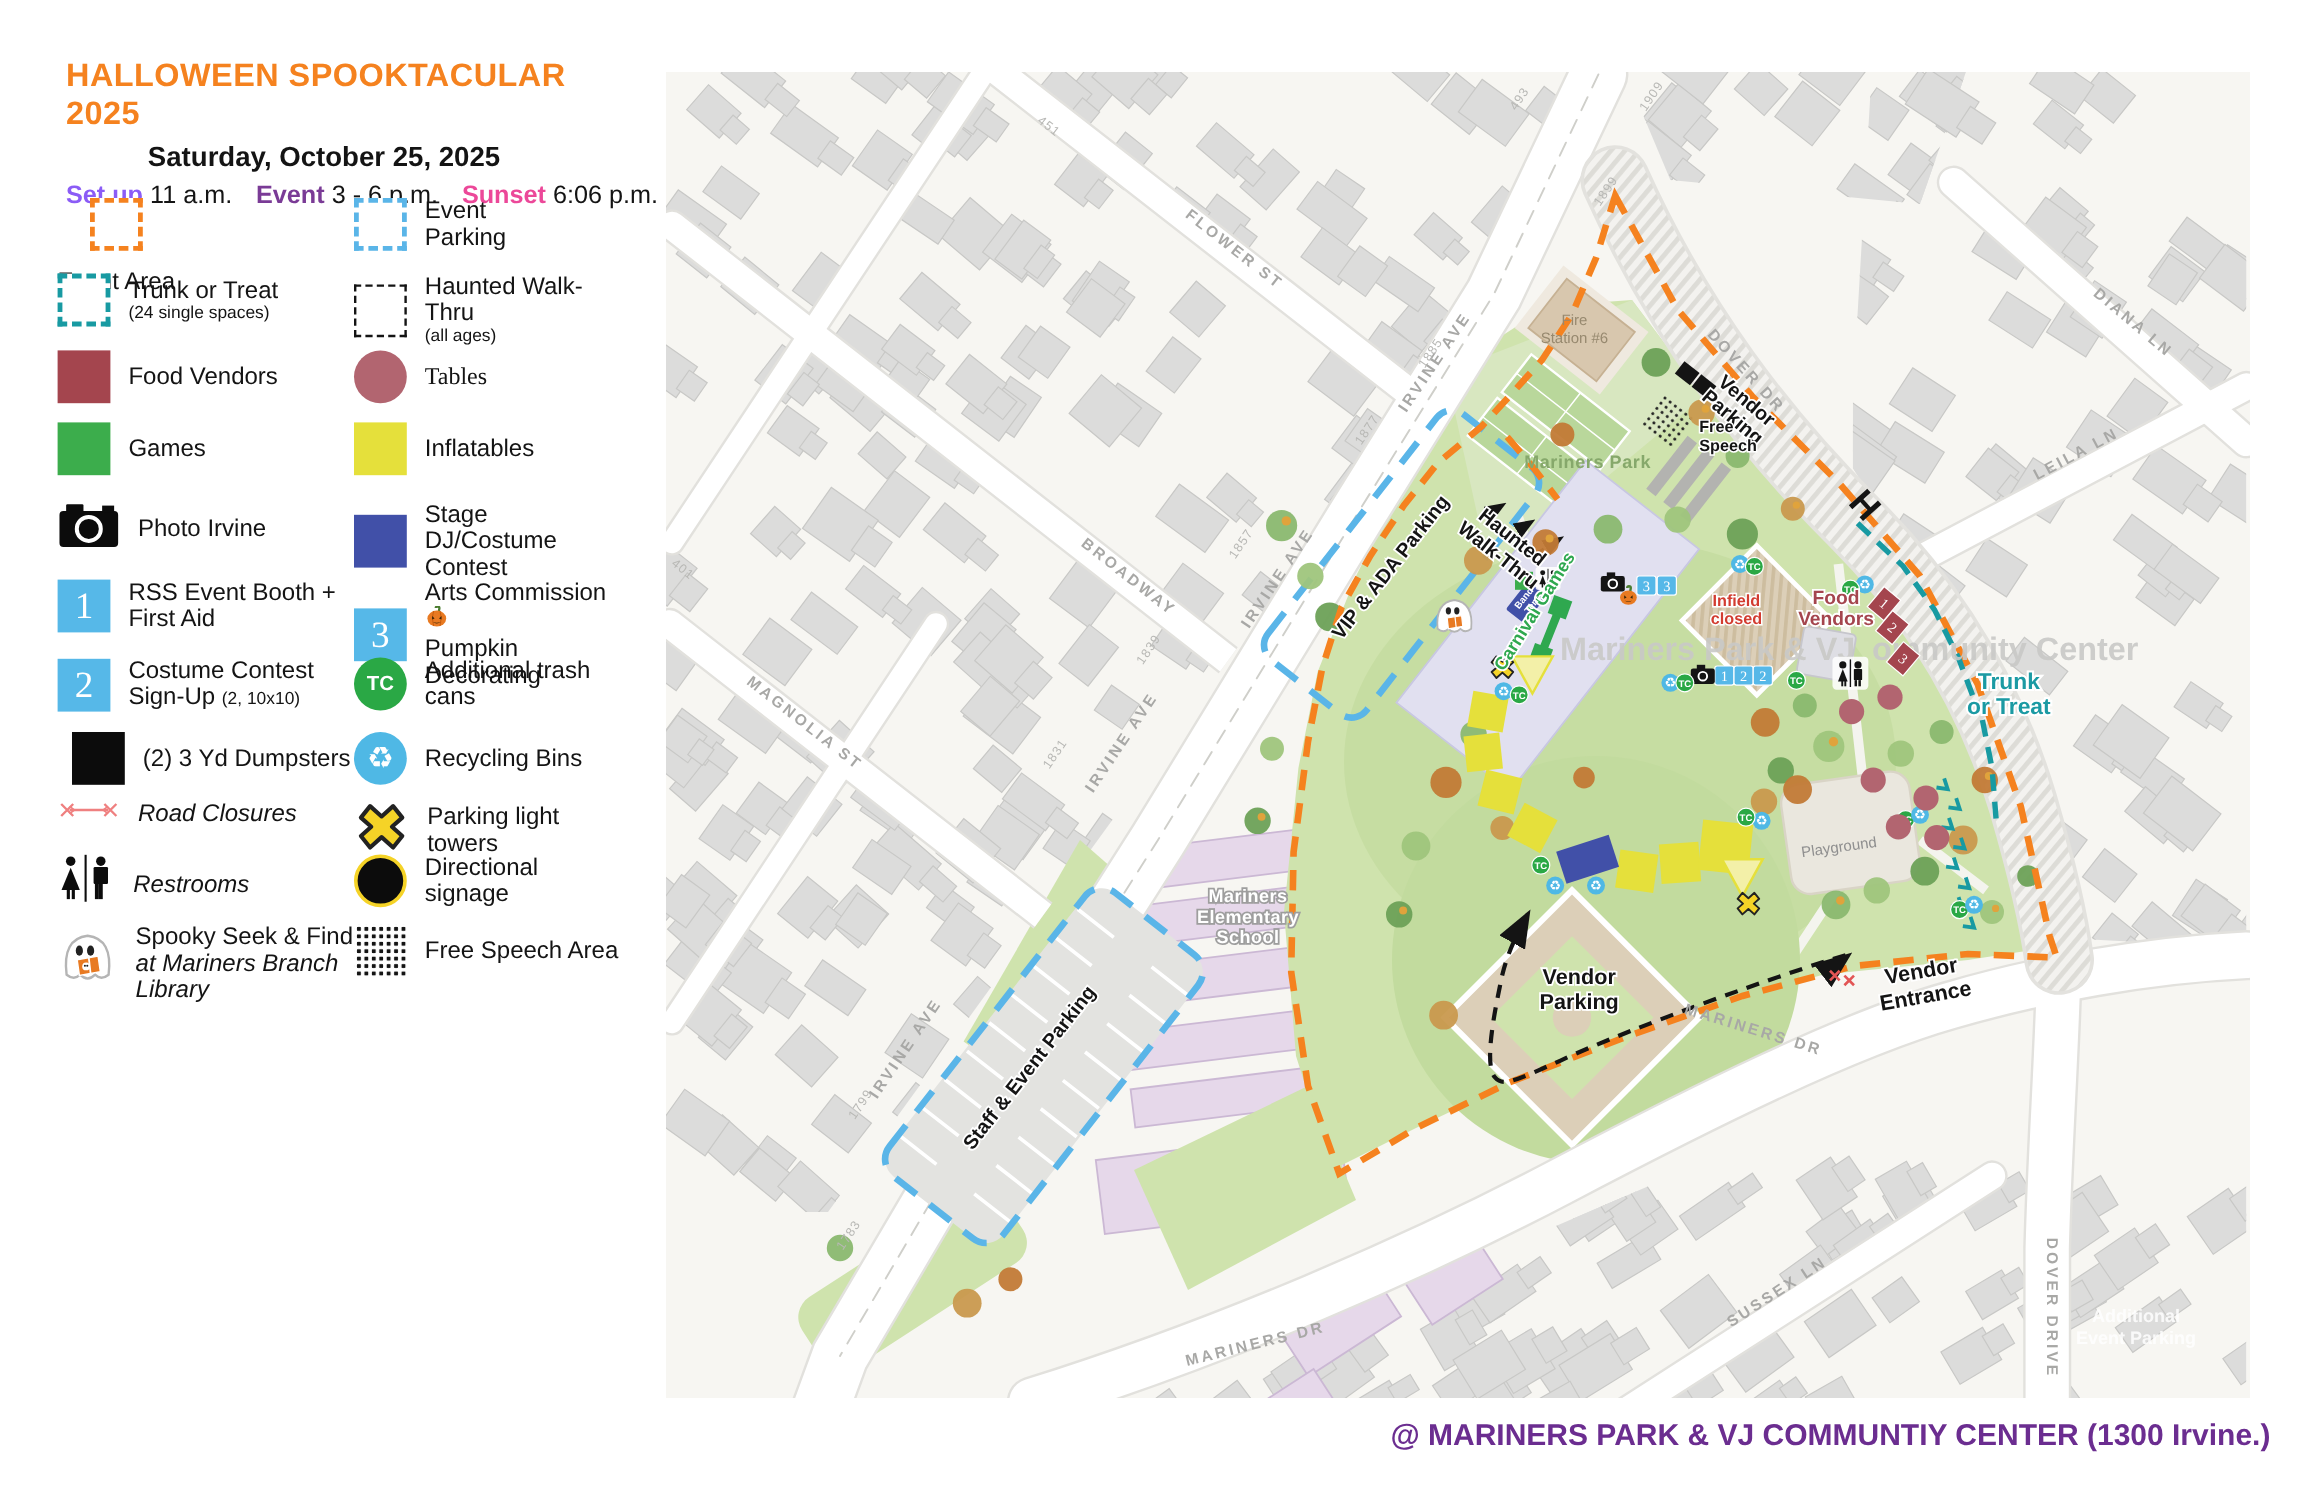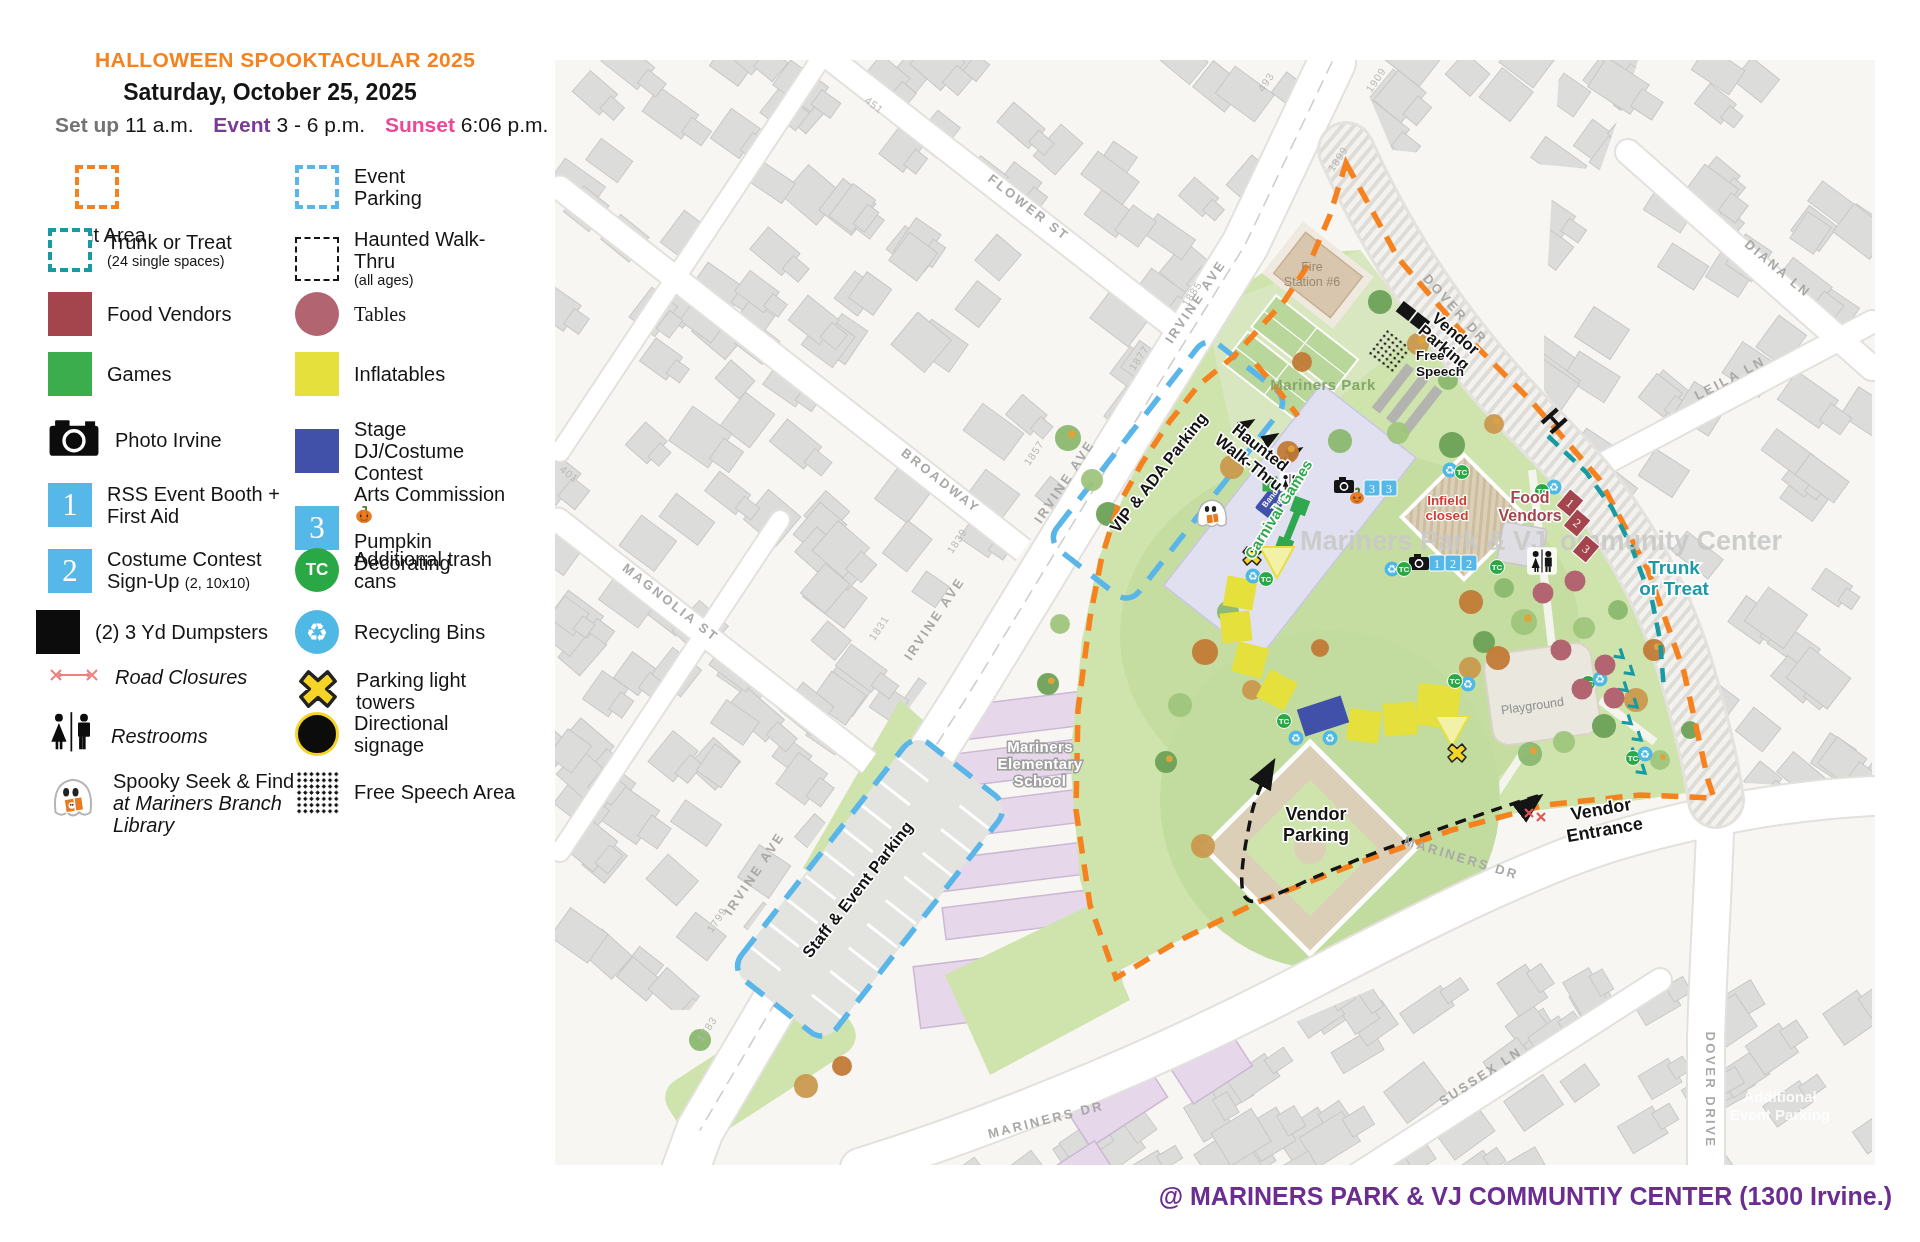--- a/index.html
+++ b/index.html
@@ -1,20 +1,20 @@
 <!DOCTYPE html>
 <html><head>
 <meta charset="utf-8">
 <style>
   html,body{margin:0;padding:0;background:#fff;}
   .poster{position:relative;width:1920px;height:1242px;overflow:hidden;background:#fff;
           font-family:"Liberation Sans",sans-serif;}
   
   .hdr{position:absolute;left:55px;top:48px;width:430px;}
-  .hdr-title{font-size:21px;font-weight:bold;letter-spacing:.4px;margin-left:40px;}
+  .hdr-title{font-size:27px;font-weight:bold;letter-spacing:.4px;}
   .hdr-date{font-size:23px;font-weight:bold;color:#141414;margin-top:7px;text-align:center;}
   .hdr-sched{font-size:21px;color:#141414;margin-top:7px;white-space:nowrap;}
   .hdr-sched b{font-weight:bold;}
   .hdr-sched .v{margin-right:14px;}
   
   .legend{position:absolute;left:0;top:0;width:520px;height:900px;}
   .lrow{position:absolute;display:flex;gap:15px;align-items:center;}
   .ltxt{font-size:20px;line-height:22px;color:#141414;}
   .ltxt .sub{font-size:14.5px;line-height:17px;}
   .ltxt .subin{font-size:14.5px;}
@@ -69,21 +69,21 @@
 </style>
 </head>
 <body>
 
 <div class="poster">
 
   <div class="hdr">
     <div class="hdr-title" id="hdr-title" style="color: rgb(245, 130, 31);">HALLOWEEN SPOOKTACULAR 2025</div>
     <div class="hdr-date">Saturday, October 25, 2025</div>
     <div class="hdr-sched">
-      <b class="pp" style="color: #737373;">Set up</b>
+      <b class="pp" style="color: #8b5cf6;">Set up</b>
       <span class="v">11 a.m.</span>
       <b class="pp" style="color: rgb(122, 59, 150);">Event</b>
       <span class="v">3 - 6 p.m.</span>
       <b class="pp" style="color: #ec4899; text-align: right;">Sunset</b>
       <span class="v">6:06 p.m.</span>
     </div>
   </div>
 
   <div class="legend" id="legend">
       <div class="lrow" style="left: 48px; top: 165px; flex-direction: column;">
@@ -129,21 +129,21 @@
           <div>First Aid</div>
         </div>
       </div>
       <div class="lrow" style="left: 48px; top: 548px;">
         <div class="sw sw-num" style="background: rgb(86, 184, 232);">2</div>
         <div class="ltxt">
           <div>Costume Contest</div>
           <div>Sign-Up <span class="subin">(2, 10x10)</span></div>
         </div>
       </div>
-      <div class="lrow" style="left: 36px; top: 610px;">
+      <div class="lrow" style="left: 60px; top: 610px;">
         <div class="sw sw-fill" style="background: rgb(12, 12, 12);"></div>
         <div class="ltxt">
           <div>(2) 3 Yd Dumpsters</div>
         </div>
       </div>
       <div class="lrow" style="left: 48px; top: 666px;">
         <div class="sw sw-auto"><svg width="52" height="18" viewBox="0 0 52 18">
 <g stroke="#ef8080" stroke-width="2" fill="none">
               <path d="M3,4 L13,14 M3,14 L13,4"></path>
               <path d="M39,4 L49,14 M39,14 L49,4"></path>

